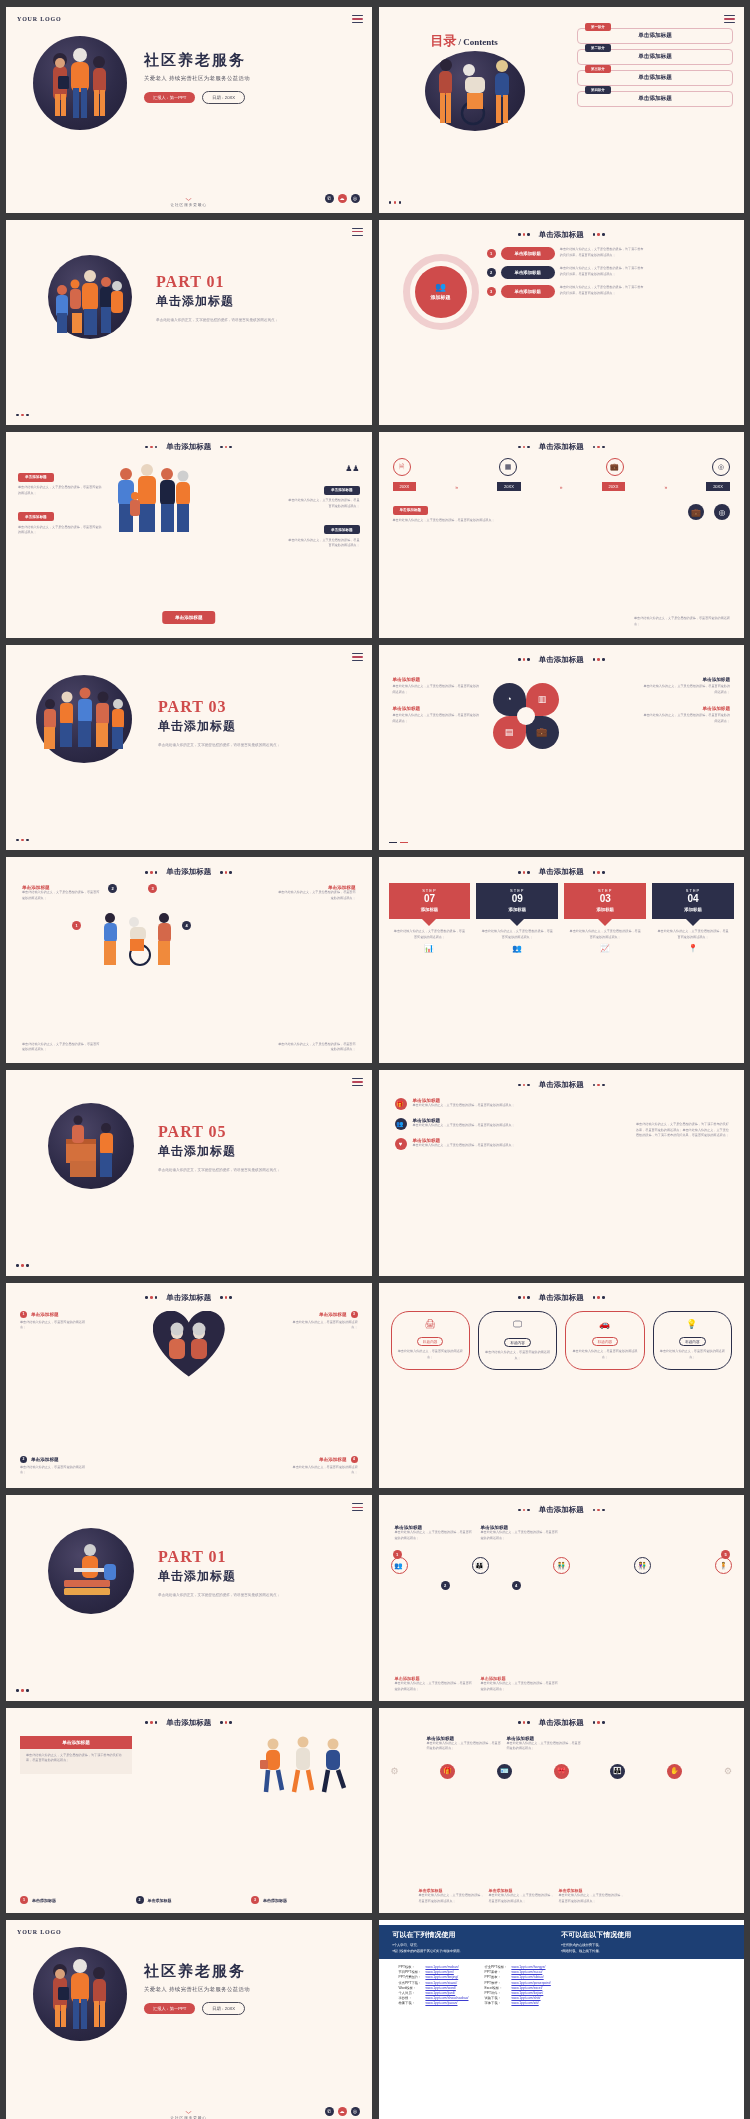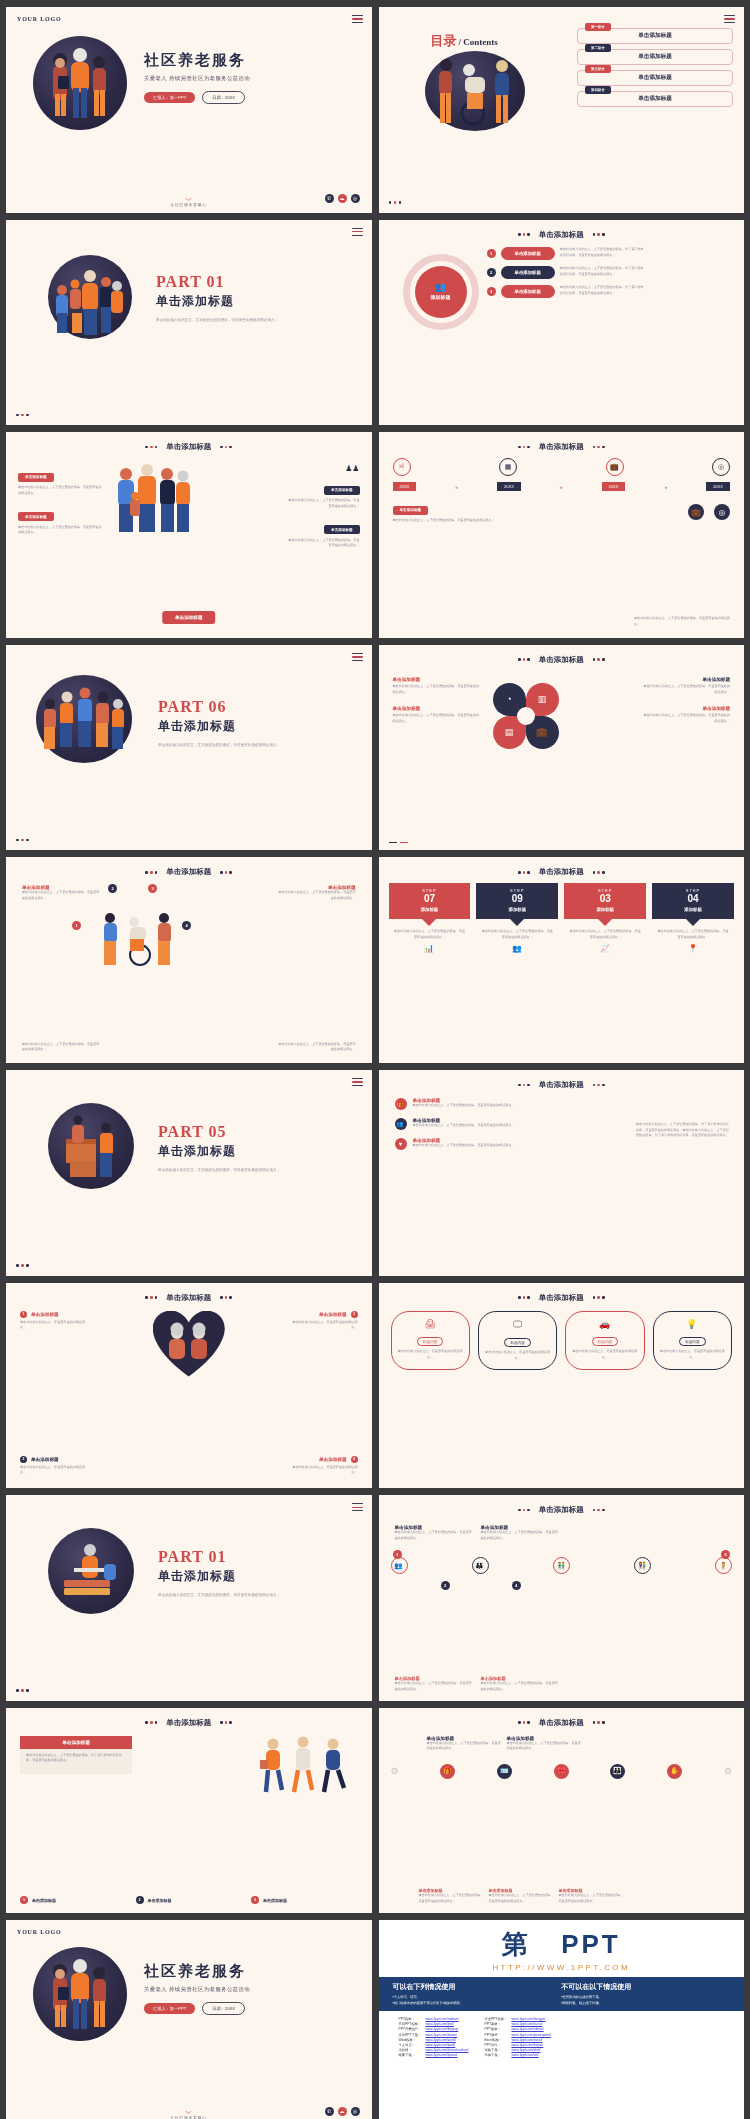--- a/index.html
+++ b/index.html
@@ -401,21 +401,21 @@
           <rect x="42" y="46" width="13" height="26" fill="#2f4e8f"></rect>
         <rect x="60" y="28" width="13" height="22" rx="4" fill="#d4684a"></rect>
           <circle cx="67" cy="22" r="5.5" fill="#2b2438"></circle>
           <rect x="60" y="48" width="12" height="24" fill="#f08a3c"></rect>
         <rect x="76" y="34" width="12" height="20" rx="4" fill="#f0792e"></rect>
           <circle cx="82" cy="29" r="5" fill="#cfcfcf"></circle>
           <rect x="76" y="52" width="11" height="22" fill="#2f4e8f"></rect>
       </svg>
     </div>
     <div style="position:absolute;left:152px;top:53px;">
-      <div class="part-num">PART 06</div>
+      <div class="part-num">PART 03</div>
       <div class="part-cn">单击添加标题</div>
       <div class="part-body">单击此处输入你的正文，文字是您思想的提炼，请尽量言简意赅的阐述观点；</div>
     </div>
     <div class="leftdots">
         <b></b>
         <b></b>
         <b></b>
       </div>
   </div>
 
@@ -933,25 +933,20 @@
       <span>让社区服务更暖心</span>
     </div>
     <div class="socials">
       <span>✆</span>
       <span class="red">☁</span>
       <span>◎</span>
     </div>
   </div>
 
   <div class="slide lastslide">
-    <div class="ppt-brand">
-      <span class="big">第</span>
-      <span class="big" style="margin-left:26px">PPT</span>
-      <div class="url">HTTP://WWW.1PPT.COM</div>
-    </div>
     <div class="useband">
       <div>
         <h4>可以在下列情况使用</h4>
         <p>▪<span>个人学习、研究。</span></p>
         <p>▪<span>模只模板中的内容用于其它幻灯片母版中使用。</span></p>
       </div>
       <div>
         <h4>不可以在以下情况使用</h4>
         <p>▪<span>任何形式的在线付费下载。</span></p>
         <p>▪<span>网络转载、线上线下传播。</span></p>

